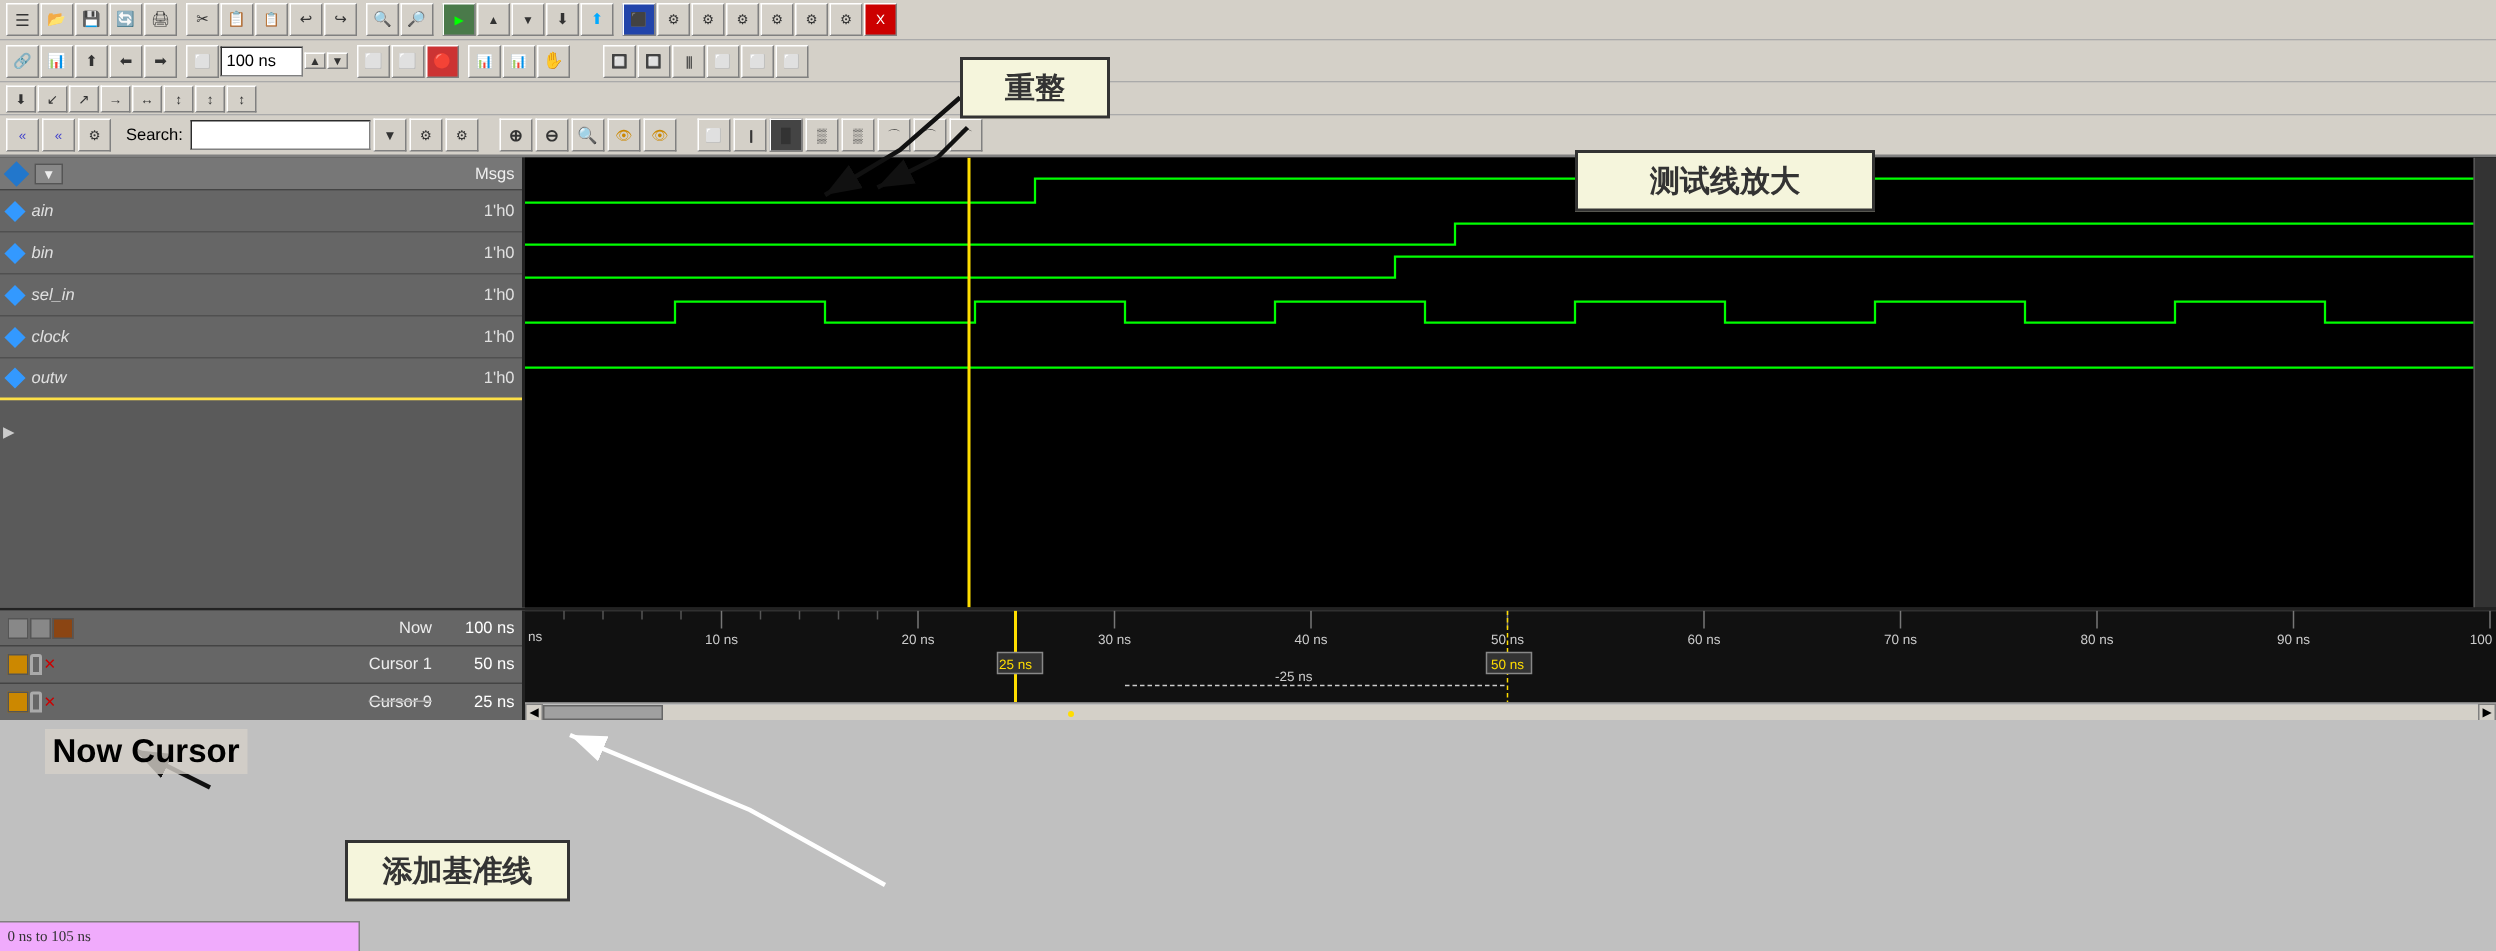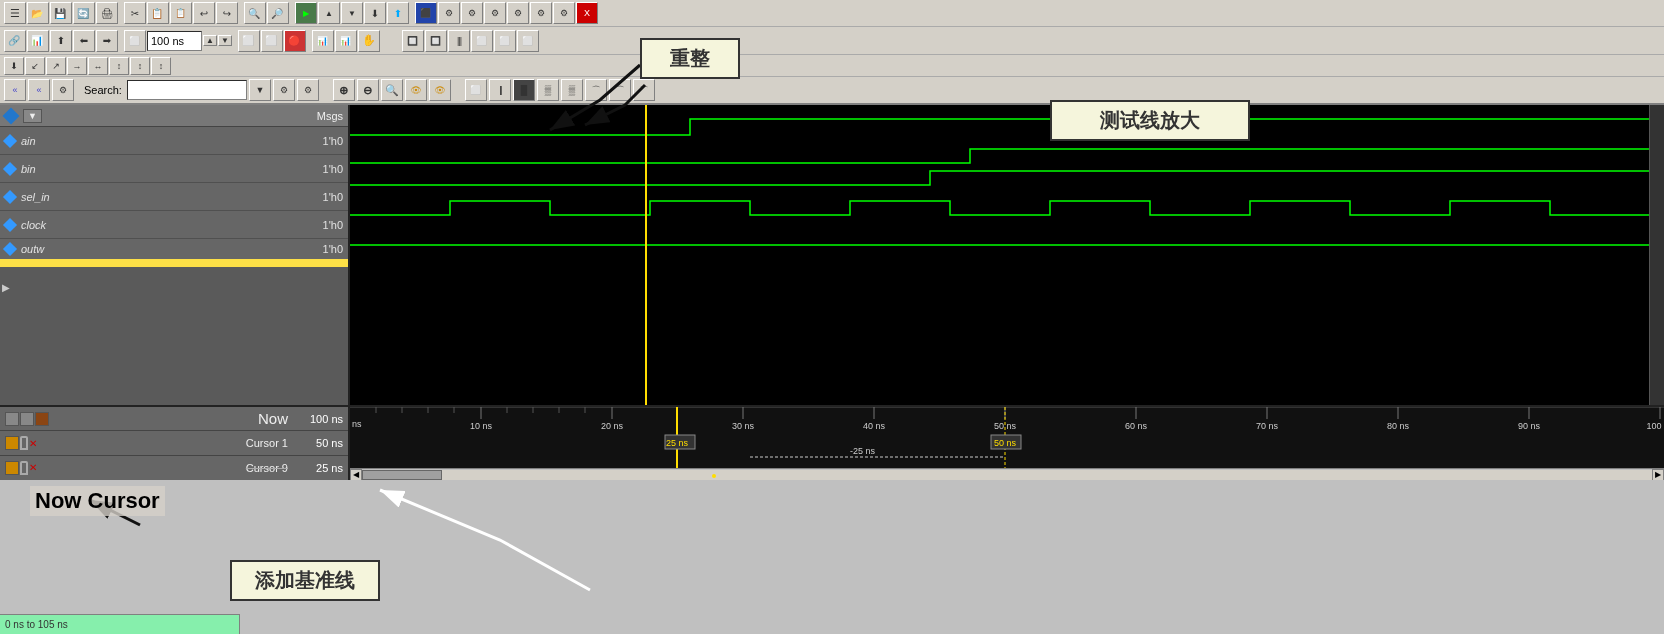--- a/index.html
+++ b/index.html
@@ -215,21 +215,21 @@
     <div class="signal-row">
       <div style="width:10px; height:10px; background:#3399ff; transform:rotate(45deg); margin-right:6px; flex-shrink:0;"></div>
       <span class="signal-name">sel_in</span>
       <span class="signal-value">1'h0</span>
     </div>
     <div class="signal-row">
       <div style="width:10px; height:10px; background:#3399ff; transform:rotate(45deg); margin-right:6px; flex-shrink:0;"></div>
       <span class="signal-name">clock</span>
       <span class="signal-value">1'h0</span>
     </div>
-    <div class="signal-row" style="border-bottom:8px solid #fde047;">
+    <div class="signal-row" style="border-bottom:2px solid #fde047;">
       <div style="width:10px; height:10px; background:#3399ff; transform:rotate(45deg); margin-right:6px; flex-shrink:0;"></div>
       <span class="signal-name">outw</span>
       <span class="signal-value">1'h0</span>
     </div>
 
     <div style="flex:1; background:#5a5a5a;">
 
       <div style="position:relative; top:15px; left:2px; color:#ccc; font-size:10px;">▶</div>
     </div>
   </div>
@@ -259,21 +259,21 @@
 
   <div style="width:350px; background:#666; flex-shrink:0; border-right:2px solid #222; display:flex; flex-direction:column;">
 
     <div style="display:flex; align-items:center; height:25px; padding:0 5px; border-bottom:1px solid #444;">
       <div style="display:flex; align-items:center; margin-right:4px;">
         <div style="width:14px; height:14px; background:#888; border:1px solid #555; margin-right:1px;"></div>
         <div style="width:14px; height:14px; background:#888; border:1px solid #555; margin-right:1px;"></div>
         <div style="width:14px; height:14px; background:#8B4513; border:1px solid #555;"></div>
       </div>
 
-      <span style="color:#eee; flex:1; text-align:right; margin-right:5px; font-size:15px;">Now</span>
+      <span style="color:#eee; flex:1; text-align:right; margin-right:5px; font-size:11px;">Now</span>
       <span style="color:#fff; min-width:50px; text-align:right; font-size:11px;">100 ns</span>
     </div>
 
     <div style="display:flex; align-items:center; height:25px; padding:0 5px; border-bottom:1px solid #444;">
       <div style="display:flex; align-items:center; margin-right:4px;">
         <div style="width:14px; height:14px; background:#cc8800; border:1px solid #555; margin-right:1px;"></div>
         <div style="width:8px; height:14px; background:transparent; border:2px solid #aaa; border-radius:2px 2px 0 0; margin-right:1px;"></div>
         <span style="color:#cc0000; font-size:10px;">✕</span>
       </div>
       <span style="color:#eee; flex:1; text-align:right; margin-right:5px; font-size:11px;">Cursor 1</span>
@@ -356,21 +356,21 @@
       <div style="width:12px; height:12px; background:#d4d0c8; border:1px solid #808080; display:flex; align-items:center; justify-content:center; cursor:pointer; font-size:8px; flex-shrink:0;">◀</div>
       <div style="flex:1; height:10px; background:#d4d0c8; position:relative;">
         <div style="position:absolute; left:0; top:0; width:80px; height:10px; background:#a0a0a0; border:1px solid #666; cursor:pointer;"></div>
         <div style="position:absolute; left:350px; top:4px; width:4px; height:4px; background:#ffdd00; border-radius:50%;"></div>
       </div>
       <div style="width:12px; height:12px; background:#d4d0c8; border:1px solid #808080; display:flex; align-items:center; justify-content:center; cursor:pointer; font-size:8px; flex-shrink:0;">▶</div>
     </div>
   </div>
 </div>
 
-<div style="position:absolute; bottom:0; left:0; width:240px; height:20px; background:#86efac; border-top:1px solid #808080; border-right:1px solid #808080; display:flex; align-items:center; padding:0 5px; font-size:10px; color:#333; z-index:30;">
+<div style="position:absolute; bottom:0; left:0; width:240px; height:20px; background:#f0abfc; border-top:1px solid #808080; border-right:1px solid #808080; display:flex; align-items:center; padding:0 5px; font-size:10px; color:#333; z-index:30;font-family:Liberation Serif, serif;">
   <span>0 ns to 105 ns</span>
 </div>
 
 <div style="position:absolute; top:38px; left:640px; background:#f5f5dc; border:2px solid #333; padding:5px 15px; font-size:20px; font-weight:bold; color:#333; z-index:60; min-width:100px; text-align:center;">
   <span>重整</span>
 </div>
 
 <svg style="position:absolute; top:60px; left:530px; width:120px; height:80px; z-index:59; pointer-events:none;">
   <defs>
     <marker id="arrowhead1" markerWidth="8" markerHeight="6" refX="8" refY="3" orient="auto">

